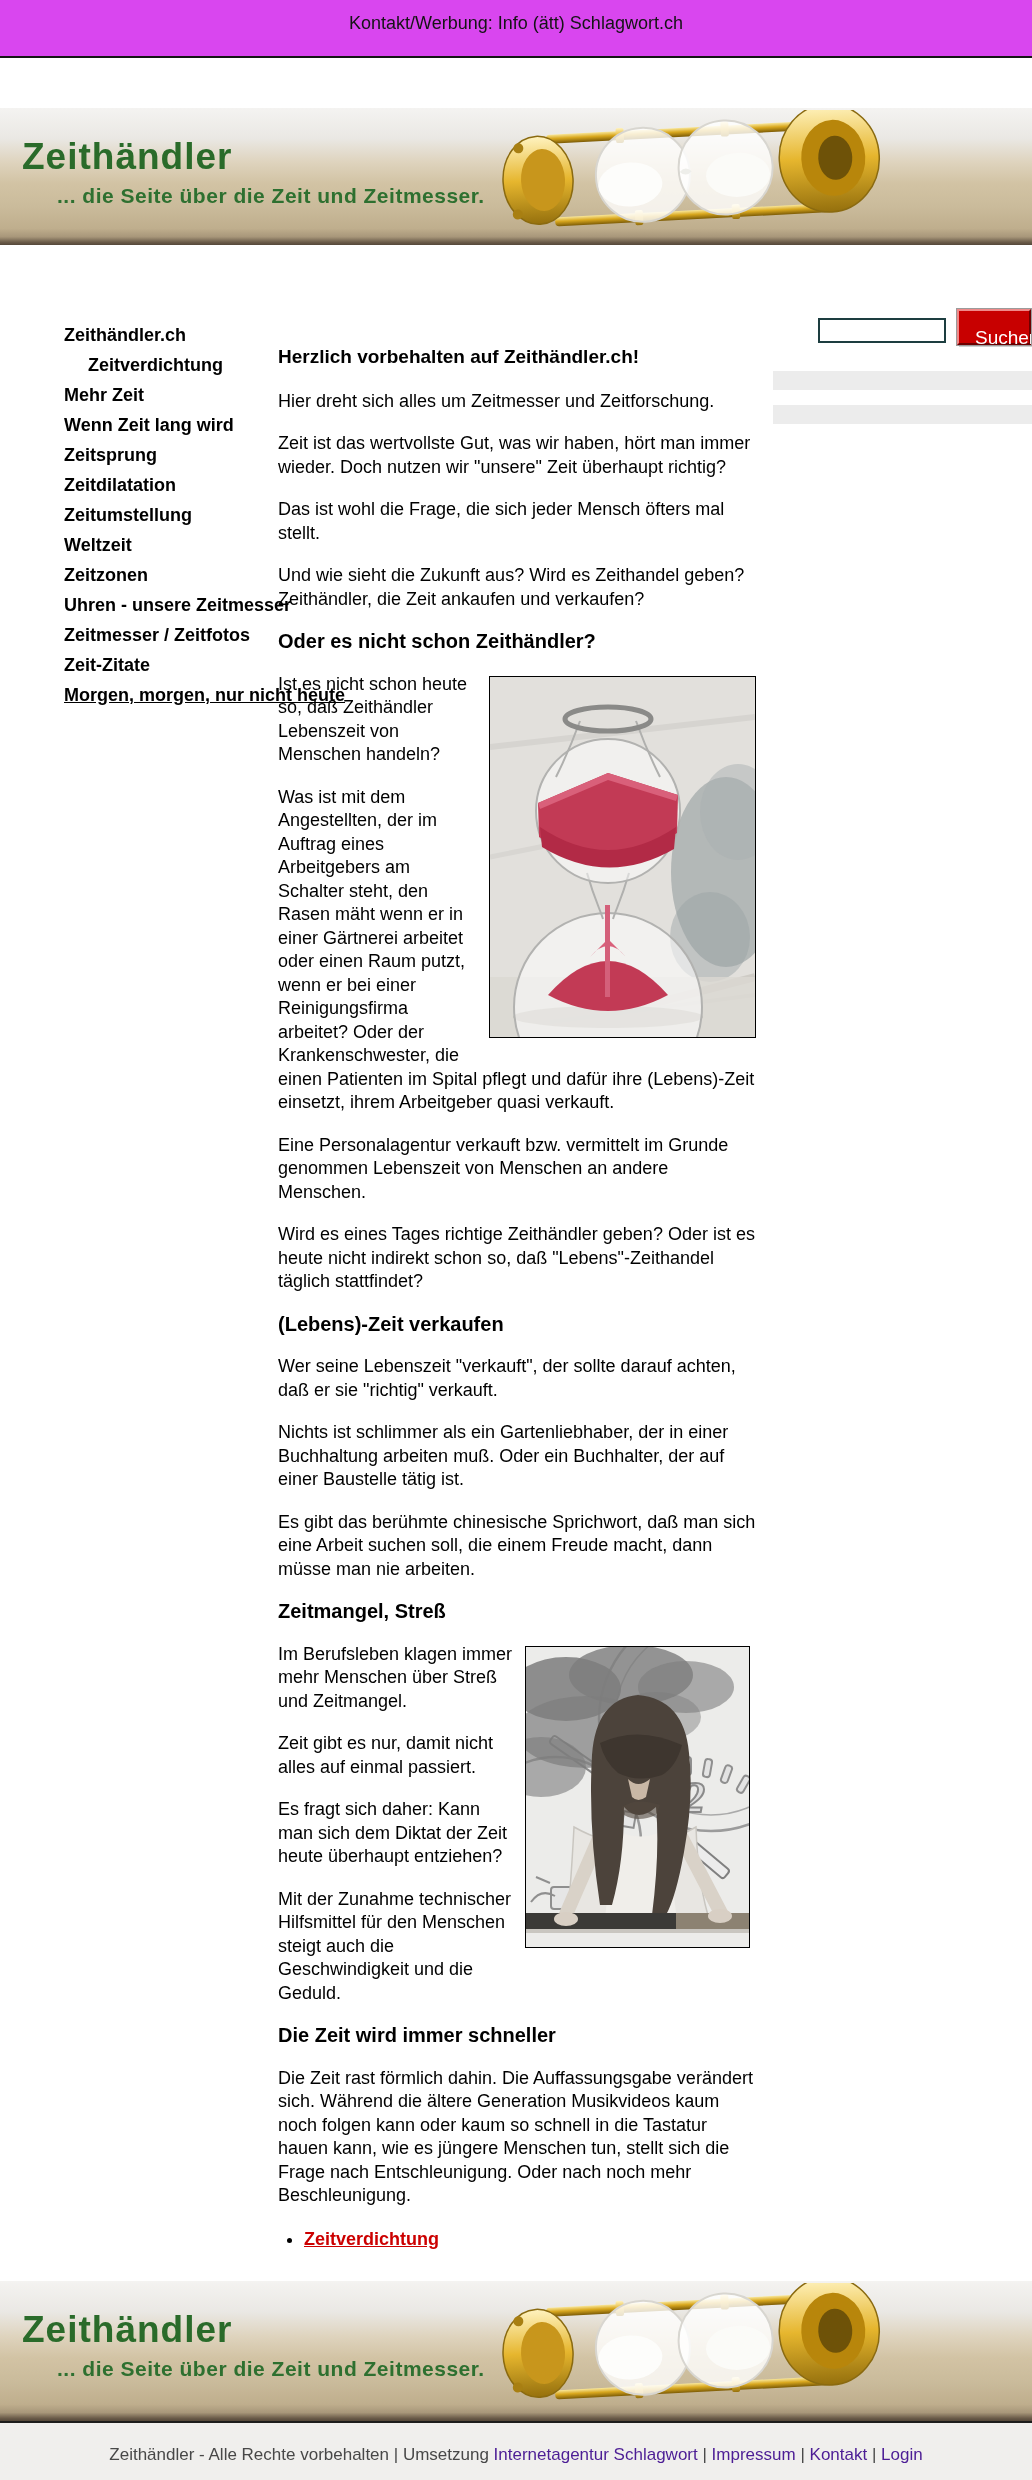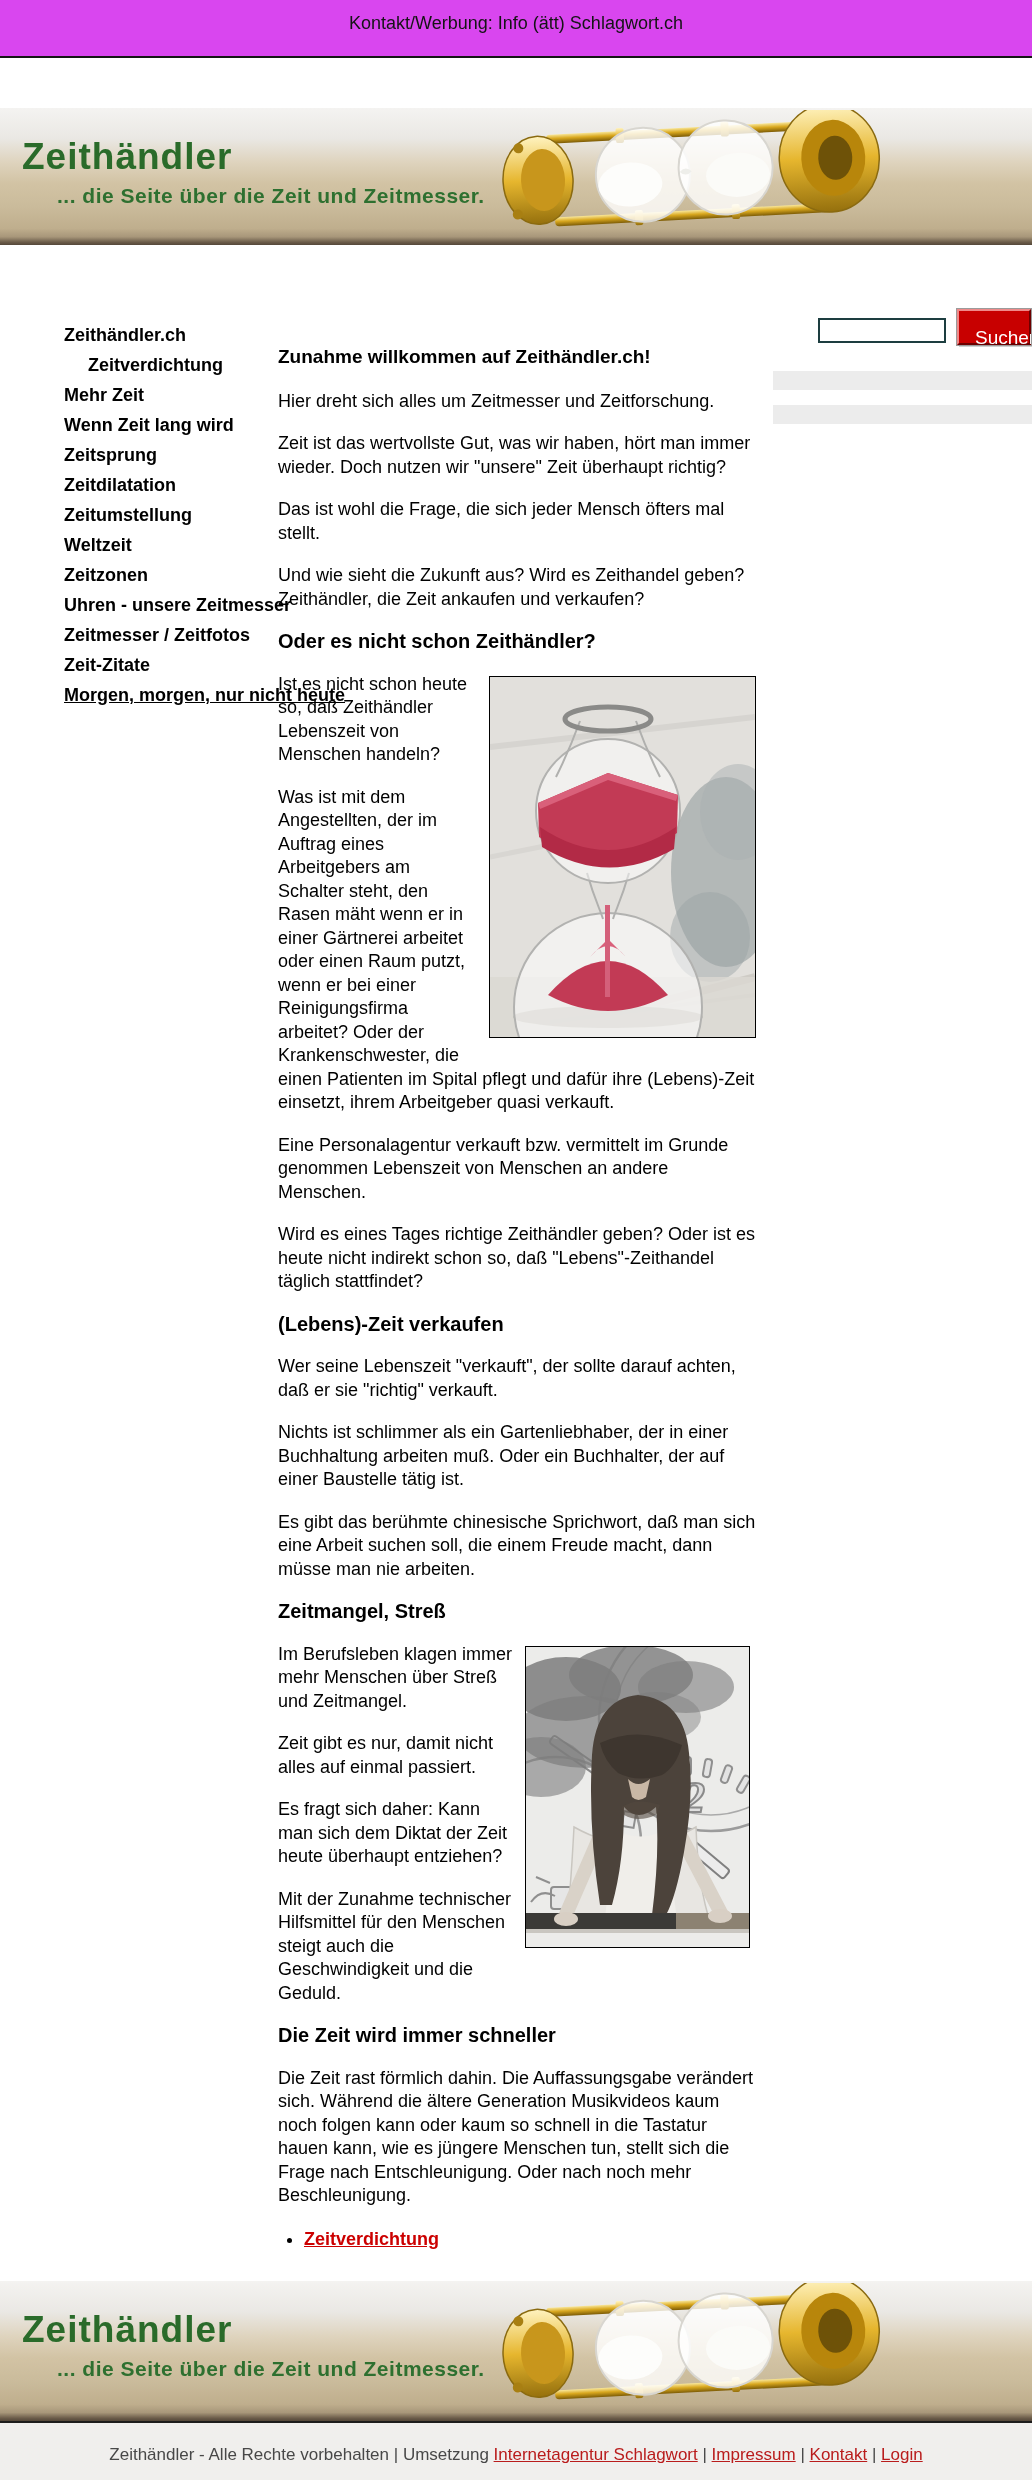--- a/index.html
+++ b/index.html
@@ -46,21 +46,21 @@
   .img-frame.girl{width:223px;height:300px;margin:3px 6px 24px 12px;}
   .weiter-label{font-size:19px;font-weight:bold;margin:26px 0 0 0;}
   .weiter-list{margin:2px 0 0 0;padding-left:26px;}
   .weiter-list li{line-height:24px;}
   .weiter-list a{color:#cc0000;font-weight:bold;text-decoration:underline;cursor:pointer;}
 
   
   .footer{position:absolute;left:0;top:2421px;width:1032px;height:57px;background:#f0efed;border-top:2px solid #1c1c1c;
     text-align:center;font-size:17px;color:#484848;}
   .footer-inner{margin-top:22px;}
-  .footer a{color:#b91c1c;text-decoration:underline;cursor:pointer;margin-top:14px;}
+  .footer a{color:#4c1d95;cursor:pointer;margin-top:14px;}
 </style>
 </head>
 <body>
 
 <div class="page">
 
   <div class="topbar">
     <div class="topbar-text">Kontakt/Werbung: Info (ätt) Schlagwort.ch</div>
   </div>
 
@@ -118,21 +118,21 @@
     <div class="side-item">Zeit-Zitate</div>
     <div class="side-item underline">Morgen, morgen, nur nicht heute</div>
   </div>
 
   <input class="search-input" type="text" value="" style="">
   <button class="search-btn">Suchen</button>
   <div class="adbar one"></div>
   <div class="adbar two"></div>
 
   <div class="main">
-    <div class="welcome">Zunahme willkommen auf Zeithändler.ch!</div>
+    <div class="welcome">Herzlich vorbehalten auf Zeithändler.ch!</div>
     <p>Hier dreht sich alles um Zeitmesser und Zeitforschung.</p>
     <p>Zeit ist das wertvollste Gut, was wir haben, hört man immer wieder. Doch nutzen wir "unsere" Zeit überhaupt richtig?</p>
     <p>Das ist wohl die Frage, die sich jeder Mensch öfters mal stellt.</p>
     <p>Und wie sieht die Zukunft aus? Wird es Zeithandel geben? Zeithändler, die Zeit ankaufen und verkaufen?</p>
 
     <div class="sec-title">Oder es nicht schon Zeithändler?</div>
 
     <div class="img-frame red-sand">
       <svg width="265" height="360" viewBox="0 0 265 360">
         <rect width="265" height="360" fill="#e2e0dc"></rect>

